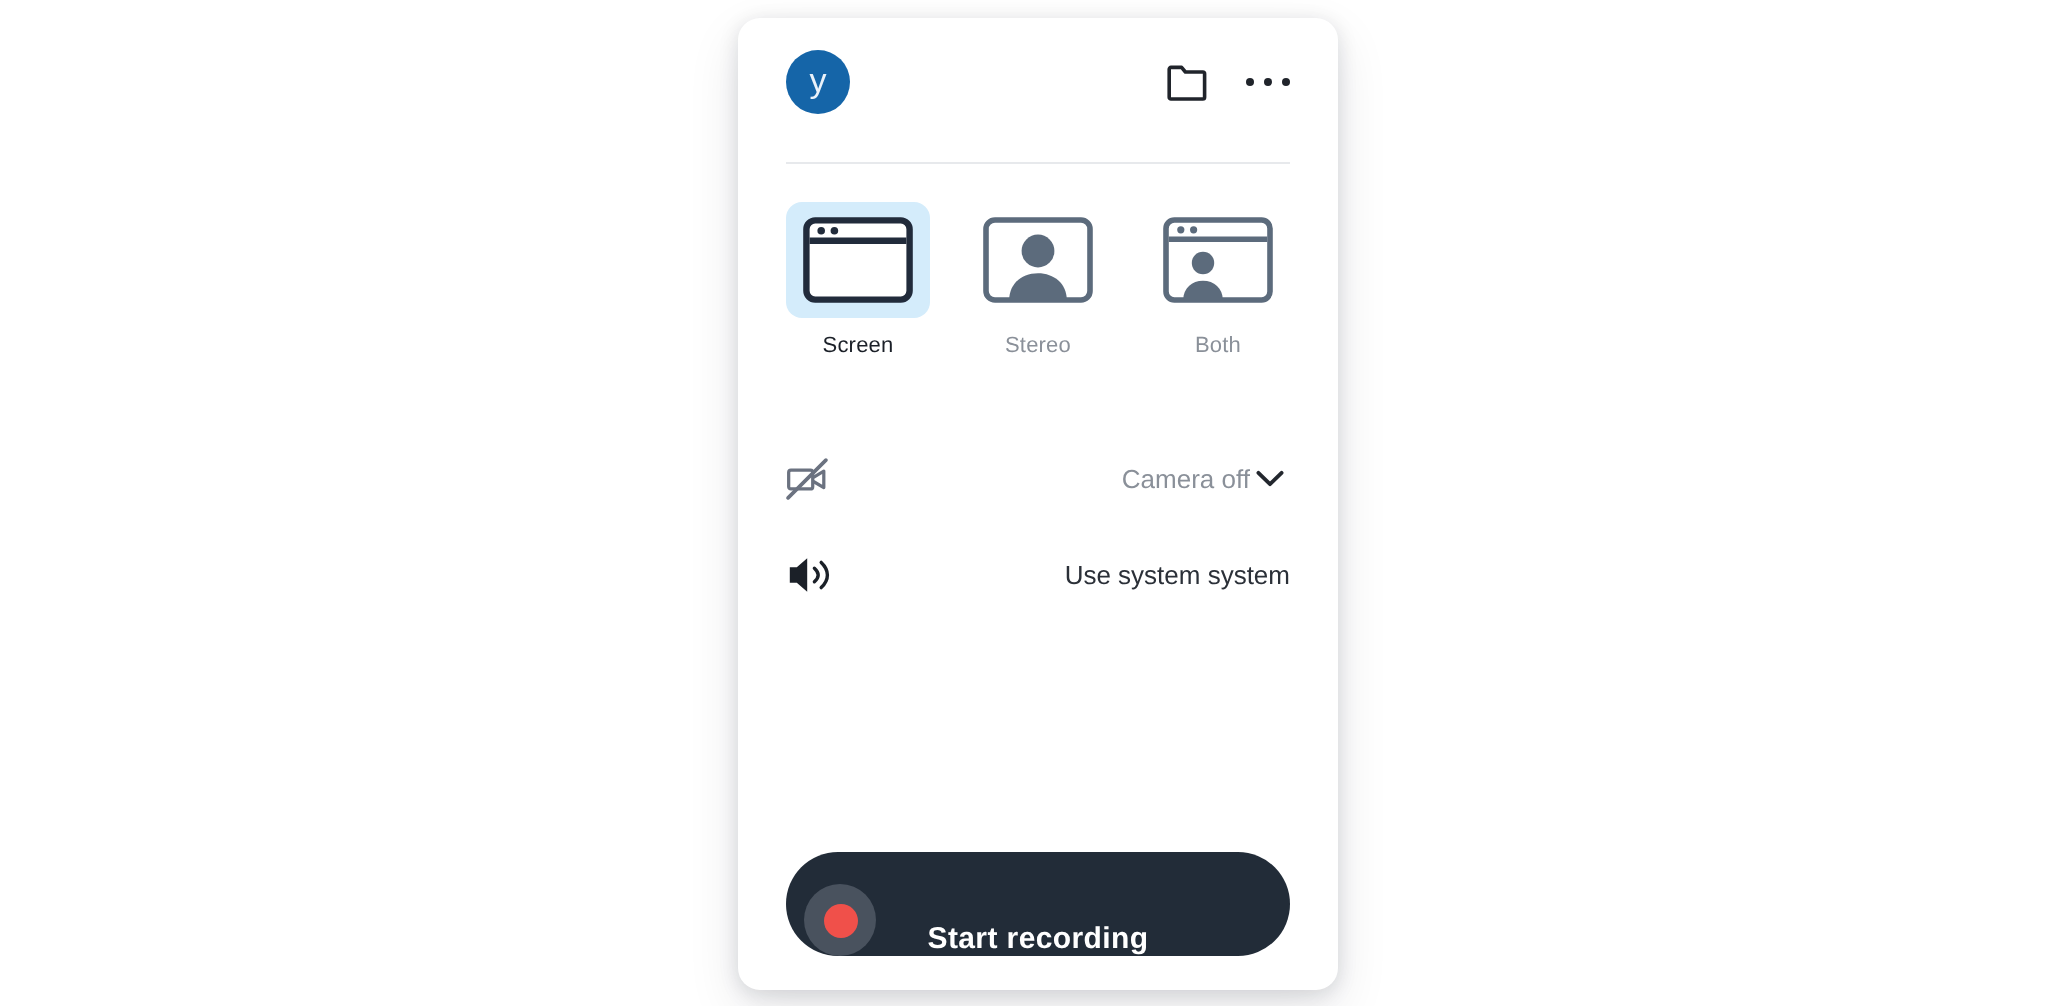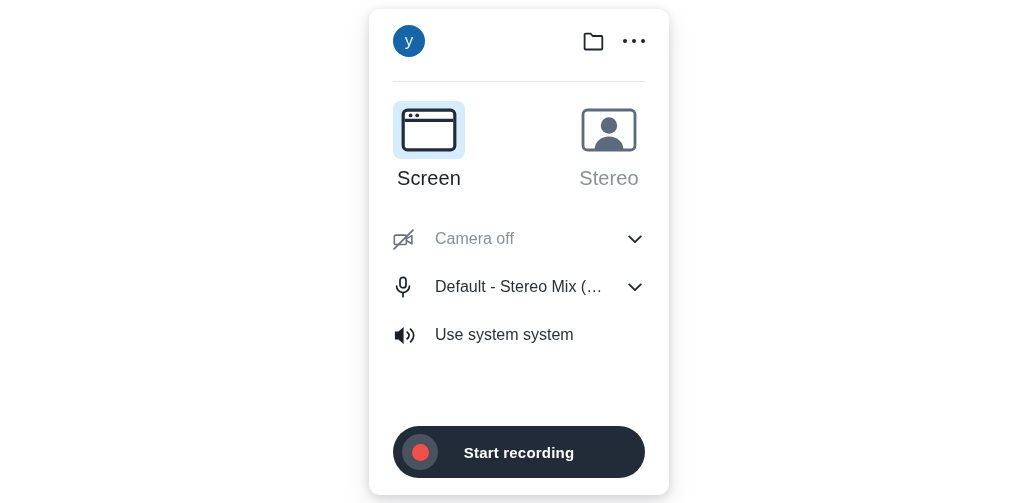--- a/index.html
+++ b/index.html
@@ -109,21 +109,21 @@
     display: flex;
     align-items: center;
     justify-content: center;
     box-sizing: border-box;
   }
   .mode.selected .mode-thumb {
     background: #d4ecfb;
   }
   .mode-label {
     margin-top: 8px;
-    font-size: 20px;
+    font-size: 11px;
     color: #8a9099;
     letter-spacing: 0.1px;
   }
   .mode.selected .mode-label {
     color: #1b2028;
   }
 
   
   .options {
     position: absolute;
@@ -140,25 +140,26 @@
   .opt-icon {
     width: 30px;
     display: flex;
     align-items: center;
     justify-content: flex-start;
     color: #1b2028;
   }
   .opt-icon.muted { color: #6b7280; }
   .opt-label {
     flex: 1;
-    font-size: 16px;
+    font-size: 13px;
     color: #2b3038;
     white-space: nowrap;
     overflow: hidden;
     padding-left: 12px;
+    text-align: right;
   }
   .opt-label.muted { color: #8a9099; }
   .opt-chevron {
     width: 20px;
     display: flex;
     align-items: center;
     justify-content: center;
     color: #23272e;
   }
 
@@ -166,21 +167,21 @@
   .record-btn {
     position: absolute;
     left: 24px;
     top: 417px;
     width: 252px;
     height: 52px;
     border: none;
     border-radius: 26px;
     background: #222c38;
     display: flex;
-    align-items: center;
+    align-items: flex-end;
     cursor: pointer;
     padding: 0;
   }
   .record-dot-wrap {
     position: absolute;
     left: 9px;
     width: 36px; height: 36px;
     border-radius: 50%;
     background: #49525e;
     display: flex;
@@ -242,20 +243,33 @@
       <div class="mode-thumb">
         <svg width="56" height="44" viewBox="0 0 56 44" aria-hidden="true">
           <rect x="2" y="2" width="52" height="40" rx="4.5" fill="#ffffff" stroke="#5c6b7c" stroke-width="2.8"></rect>
           <circle cx="28" cy="17.5" r="8.2" fill="#5c6b7c"></circle>
           <path d="M13.6 42c0-8.2 6.4-13.4 14.4-13.4S42.4 33.8 42.4 42z" fill="#5c6b7c"></path>
         </svg>
       </div>
       <div class="mode-label">Stereo</div>
     </div>
 
+    <div class="mode">
+      <div class="mode-thumb">
+        <svg width="56" height="44" viewBox="0 0 56 44" aria-hidden="true">
+          <rect x="2" y="2" width="52" height="40" rx="4.2" fill="#ffffff" stroke="#5c6b7c" stroke-width="2.8"></rect>
+          <path d="M3.4 11.6H52.6" stroke="#5c6b7c" stroke-width="2.8"></path>
+          <circle cx="9.4" cy="6.9" r="1.8" fill="#5c6b7c"></circle>
+          <circle cx="15.8" cy="6.9" r="1.8" fill="#5c6b7c"></circle>
+          <circle cx="20.5" cy="23.5" r="5.6" fill="#5c6b7c"></circle>
+          <path d="M10.6 42c0-5.8 4.4-9.6 9.9-9.6s9.9 3.8 9.9 9.6z" fill="#5c6b7c"></path>
+        </svg>
+      </div>
+      <div class="mode-label">Both</div>
+    </div>
 
   </div>
 
   <div class="options">
 
     <div class="opt-row">
       <div class="opt-icon muted">
         <svg width="21" height="21" viewBox="0 0 22 22" fill="none" aria-hidden="true">
           <path d="M2.6 6.4h10.2c.7 0 1.2.5 1.2 1.2v7.4c0 .7-.5 1.2-1.2 1.2H2.6c-.7 0-1.2-.5-1.2-1.2V7.6c0-.7.5-1.2 1.2-1.2z" stroke="#6b7280" stroke-width="1.7" stroke-linejoin="round"></path>
           <path d="M14.4 10.1l5.4-3.2v8.6l-5.4-3.2" stroke="#6b7280" stroke-width="1.7" stroke-linejoin="round"></path>
@@ -263,35 +277,20 @@
         </svg>
       </div>
       <div class="opt-label muted">Camera off</div>
       <div class="opt-chevron">
         <svg width="14" height="9" viewBox="0 0 14 9" fill="none" aria-hidden="true">
           <path d="M1.2 1.4L7 7.1l5.8-5.7" stroke="#23272e" stroke-width="1.9" stroke-linecap="round" stroke-linejoin="round"></path>
         </svg>
       </div>
     </div>
 
-    <div class="opt-row">
-      <div class="opt-icon">
-        <svg width="20" height="22" viewBox="0 0 20 22" fill="none" aria-hidden="true">
-          <rect x="7" y="1.3" width="6" height="10.6" rx="3" stroke="#1b2028" stroke-width="1.7"></rect>
-          <path d="M3.6 10.2c0 3.5 2.9 6.3 6.4 6.3s6.4-2.8 6.4-6.3" stroke="#1b2028" stroke-width="1.7" stroke-linecap="round"></path>
-          <path d="M10 16.6v4.1" stroke="#1b2028" stroke-width="1.7" stroke-linecap="round"></path>
-        </svg>
-      </div>
-      <div class="opt-label">Default - Stereo Mix (…</div>
-      <div class="opt-chevron">
-        <svg width="14" height="9" viewBox="0 0 14 9" fill="none" aria-hidden="true">
-          <path d="M1.2 1.4L7 7.1l5.8-5.7" stroke="#23272e" stroke-width="1.9" stroke-linecap="round" stroke-linejoin="round"></path>
-        </svg>
-      </div>
-    </div>
 
     <div class="opt-row">
       <div class="opt-icon">
         <svg width="22" height="21" viewBox="0 0 22 21" fill="none" aria-hidden="true">
           <path d="M10.6 2.1L5.4 6.6H1.9v7.8h3.5l5.2 4.5z" fill="#1b2028"></path>
           <path d="M14.2 7.1c1.2 1.1 1.9 2.4 1.9 3.4s-.7 2.3-1.9 3.4" stroke="#1b2028" stroke-width="1.7" stroke-linecap="round"></path>
           <path d="M17.6 4.2c2 1.9 3.1 4.1 3.1 6.3s-1.1 4.4-3.1 6.3" stroke="#1b2028" stroke-width="1.7" stroke-linecap="round"></path>
         </svg>
       </div>
       <div class="opt-label">Use system system</div>

